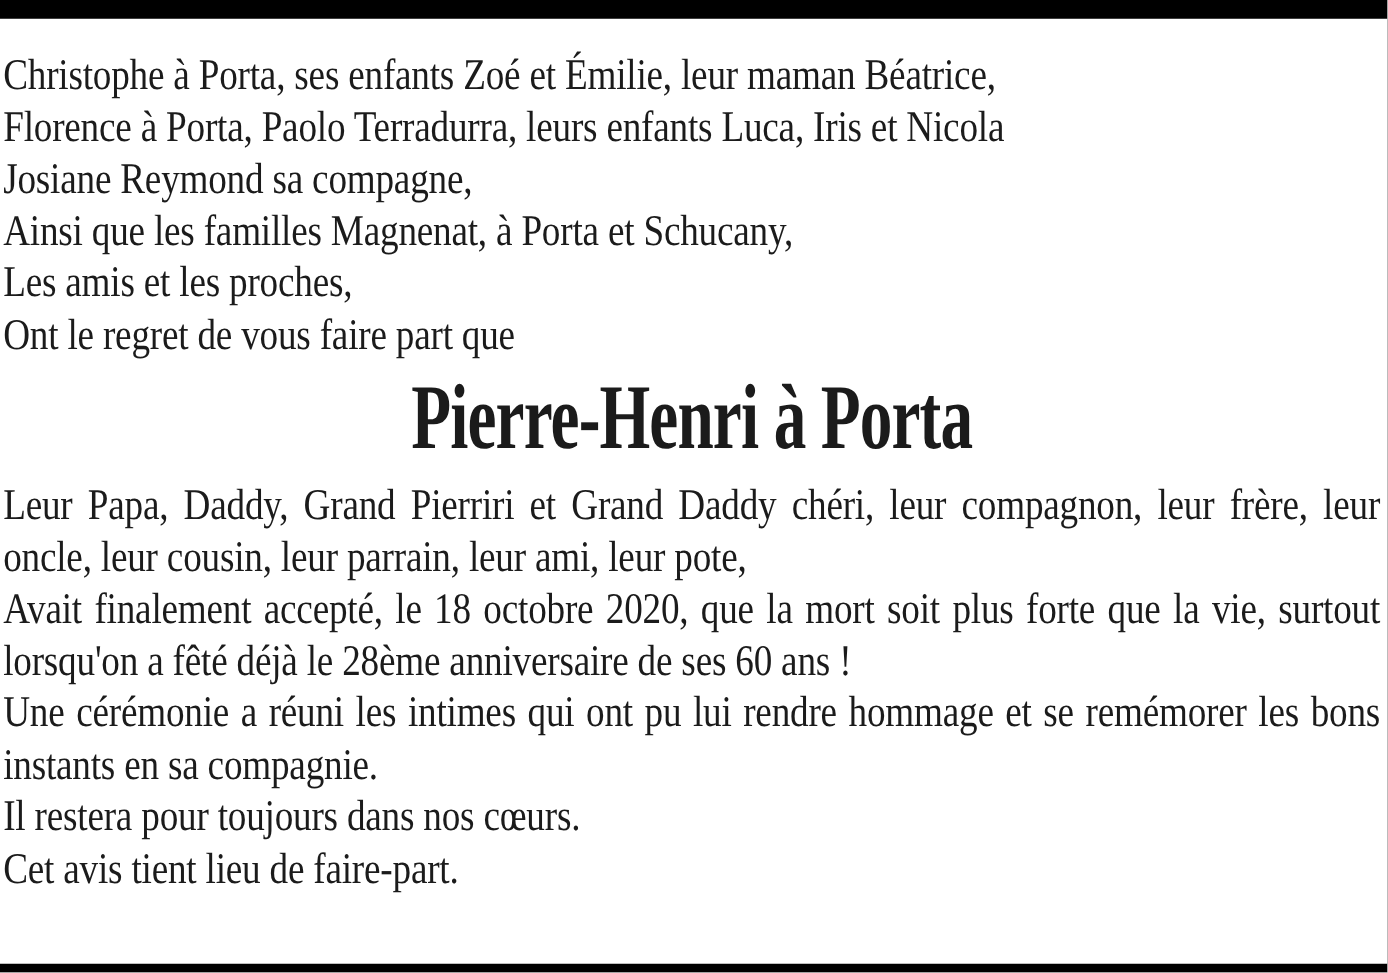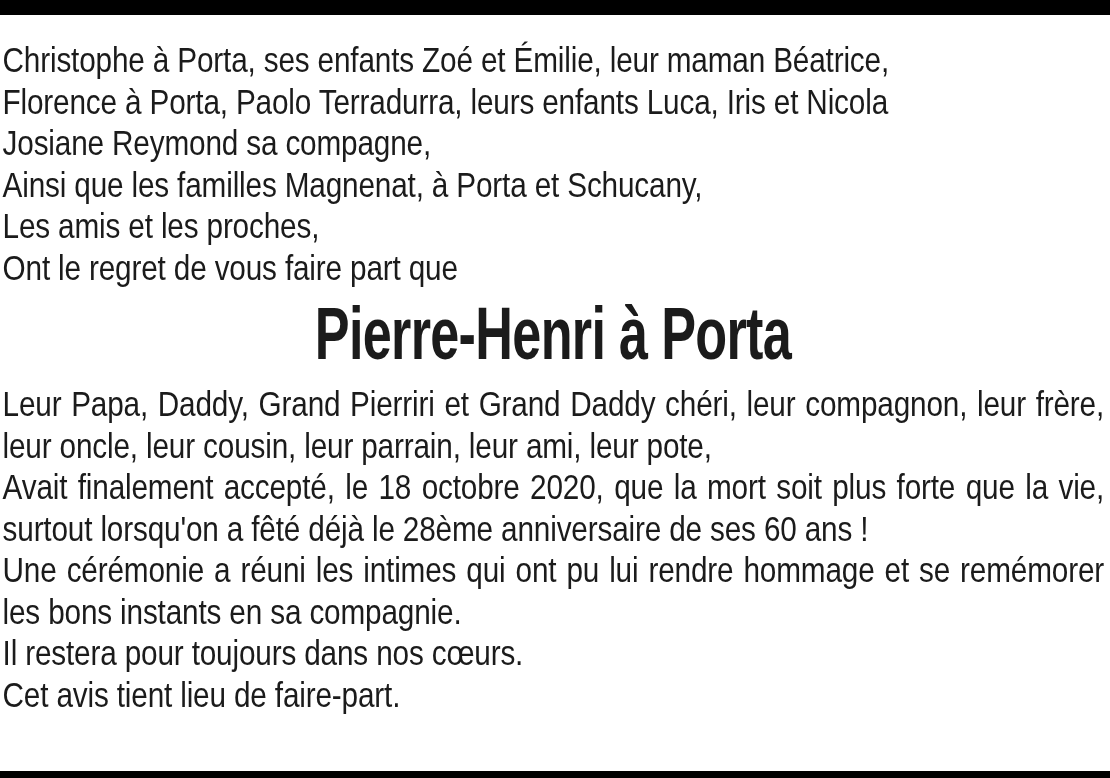--- a/index.html
+++ b/index.html
@@ -11,21 +11,21 @@
     margin: 0;
     padding: 0;
     background: #888;
   }
   .page {
     position: relative;
     width: 1110px;
     height: 778px;
     background: var(--bg);
     overflow: hidden;
-    font-family: Liberation Sans, sans-serif;
+    font-family: Liberation Serif, serif;
     color: var(--text);
   }
   .bar-top {
     position: absolute;
     top: 0; left: 0;
     width: 100%;
     height: 15px;
     background: var(--bar);
   }
   .bar-bottom {

